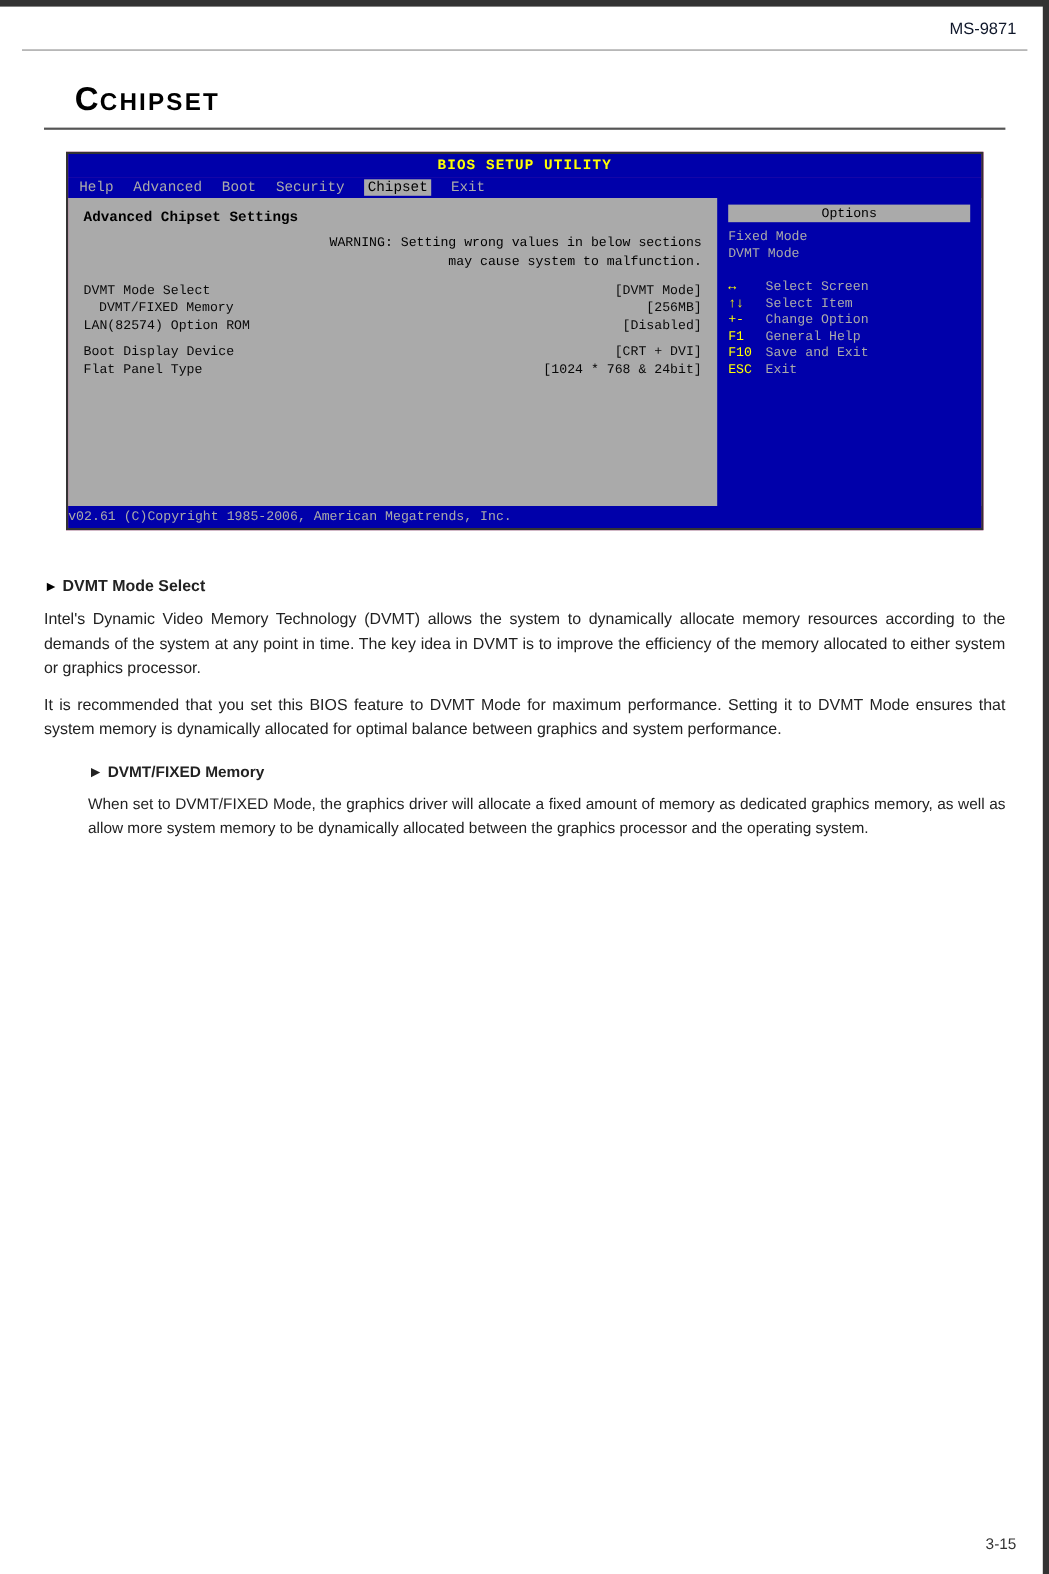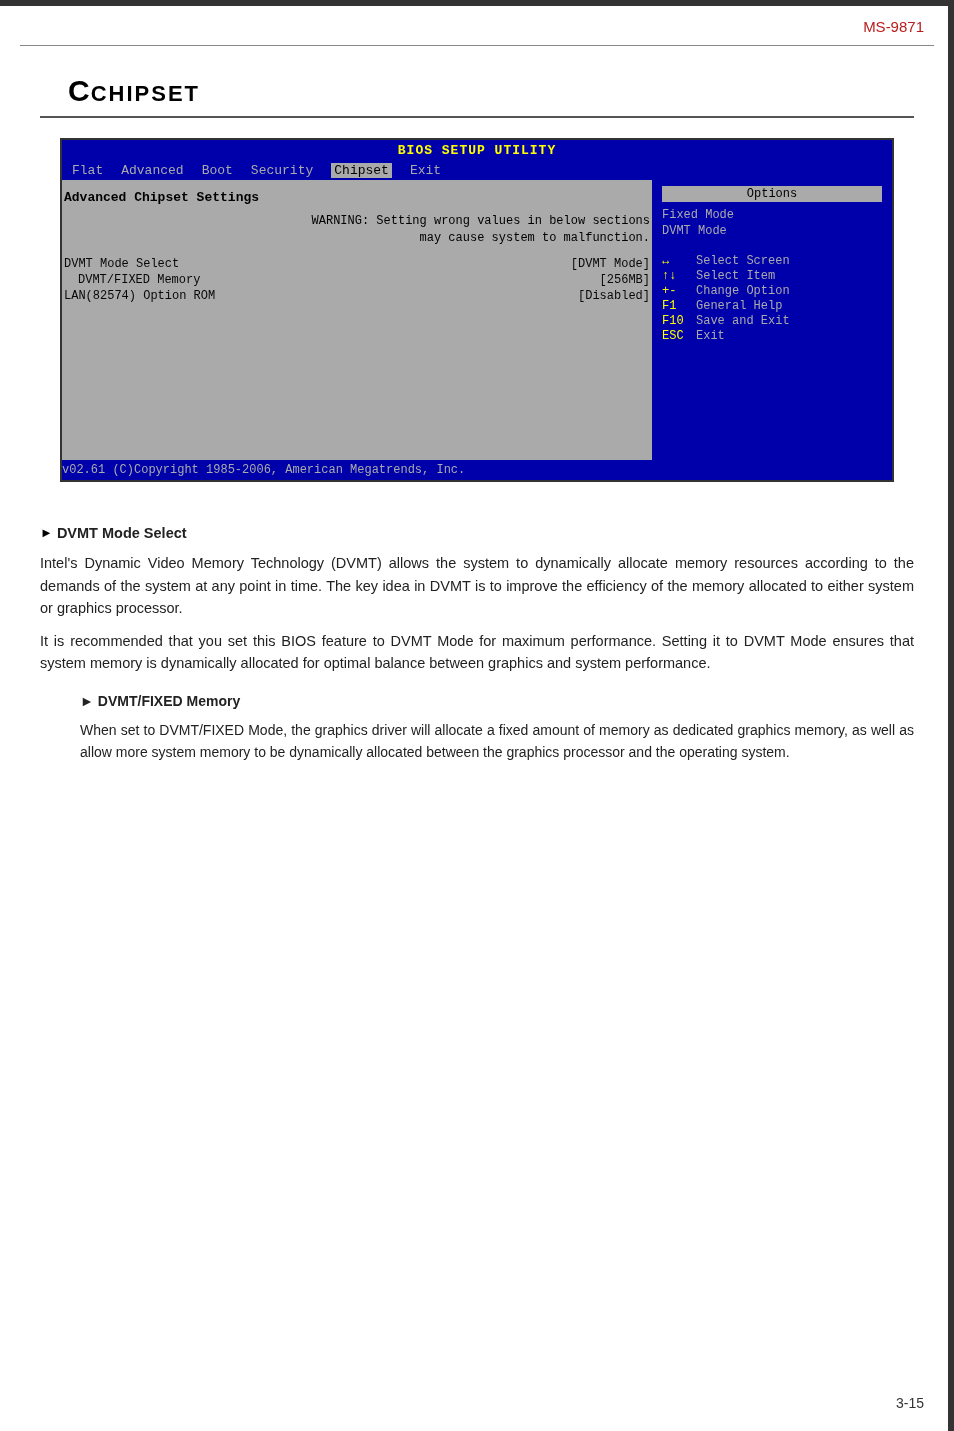--- a/index.html
+++ b/index.html
@@ -40,21 +40,21 @@
 
     
     .header {
       display: flex;
       justify-content: flex-end;
       padding: 18px 30px 10px 30px;
     }
 
     .model-number {
       font-size: 15px;
-      color: #b91c1c;
+      color: #0f172a;
       font-family: Arial, sans-serif;
     }
 
     .divider-line {
       height: 1px;
       background: #888;
       margin: 0 20px;
     }
 
     
@@ -114,21 +114,21 @@
     }
 
     .bios-main {
       display: flex;
       background: #aaa;
       min-height: 280px;
     }
 
     .bios-left {
       flex: 1;
-      padding: 10px 2px;
+      padding: 10px 14px;
       font-family: 'Courier New', Courier, monospace;
       font-size: 12px;
       color: #000;
     }
 
     .bios-right {
       width: 240px;
       background: #00a;
       color: #aaa;
       padding: 6px 10px;
@@ -296,21 +296,21 @@
   </div>
   <div class="title-underline"></div>
 
   <div class="bios-container">
 
     <div class="bios-title-bar">
       <span>BIOS SETUP UTILITY</span>
     </div>
 
     <div class="bios-nav-bar">
-      <span>Flat</span>
+      <span>Help</span>
       <span>Advanced</span>
       <span>Boot</span>
       <span>Security</span>
       <span class="active">Chipset</span>
       <span>Exit</span>
     </div>
 
     <div class="bios-main">
 
       <div class="bios-left">
@@ -329,20 +329,30 @@
           <div class="bios-setting-row">
             <span class="bios-setting-label indented">DVMT/FIXED Memory</span>
             <span class="bios-setting-value">[256MB]</span>
           </div>
           <div class="bios-setting-row">
             <span class="bios-setting-label">LAN(82574) Option ROM</span>
             <span class="bios-setting-value">[Disabled]</span>
           </div>
         </div>
 
+        <div class="bios-boot-display">
+          <div class="bios-setting-row">
+            <span class="bios-setting-label">Boot Display Device</span>
+            <span class="bios-setting-value">[CRT + DVI]</span>
+          </div>
+          <div class="bios-setting-row">
+            <span class="bios-setting-label">Flat Panel Type</span>
+            <span class="bios-setting-value">[1024 * 768 &amp; 24bit]</span>
+          </div>
+        </div>
       </div>
 
       <div class="bios-right">
         <div class="bios-options-title">
           <span>Options</span>
         </div>
         <div class="bios-option">Fixed Mode</div>
         <div class="bios-option">DVMT Mode</div>
 
         <div class="bios-keybind-section">

